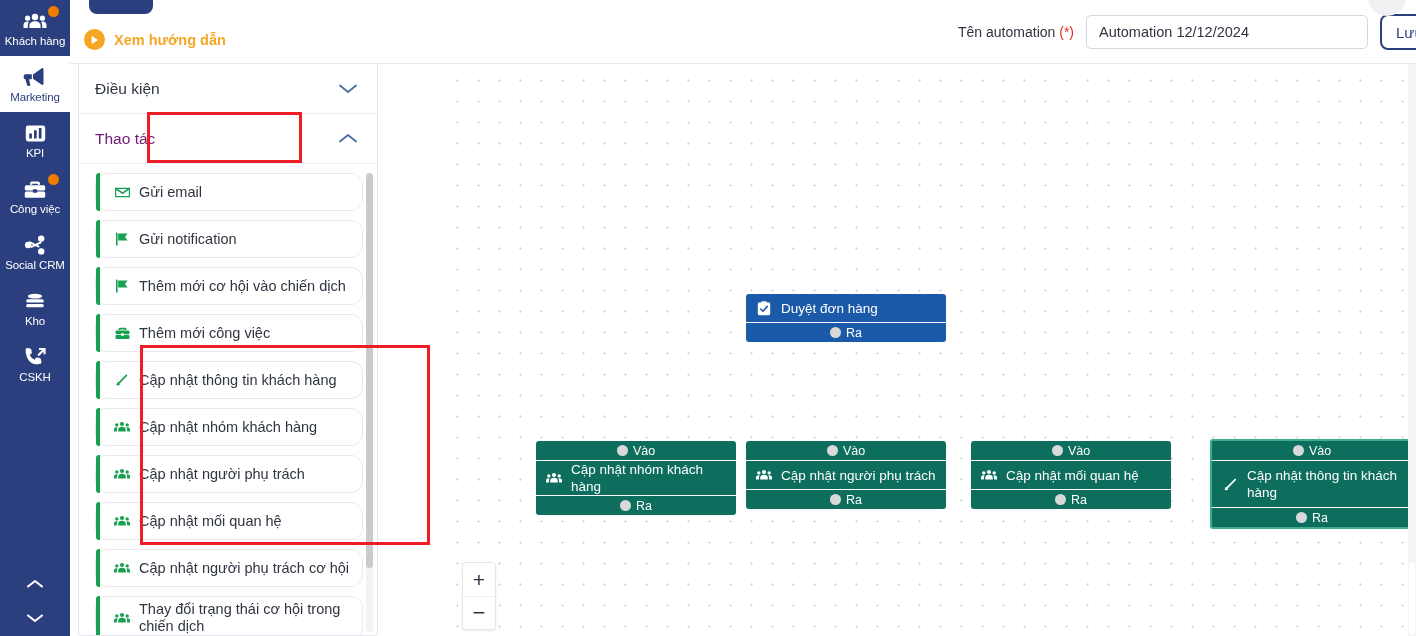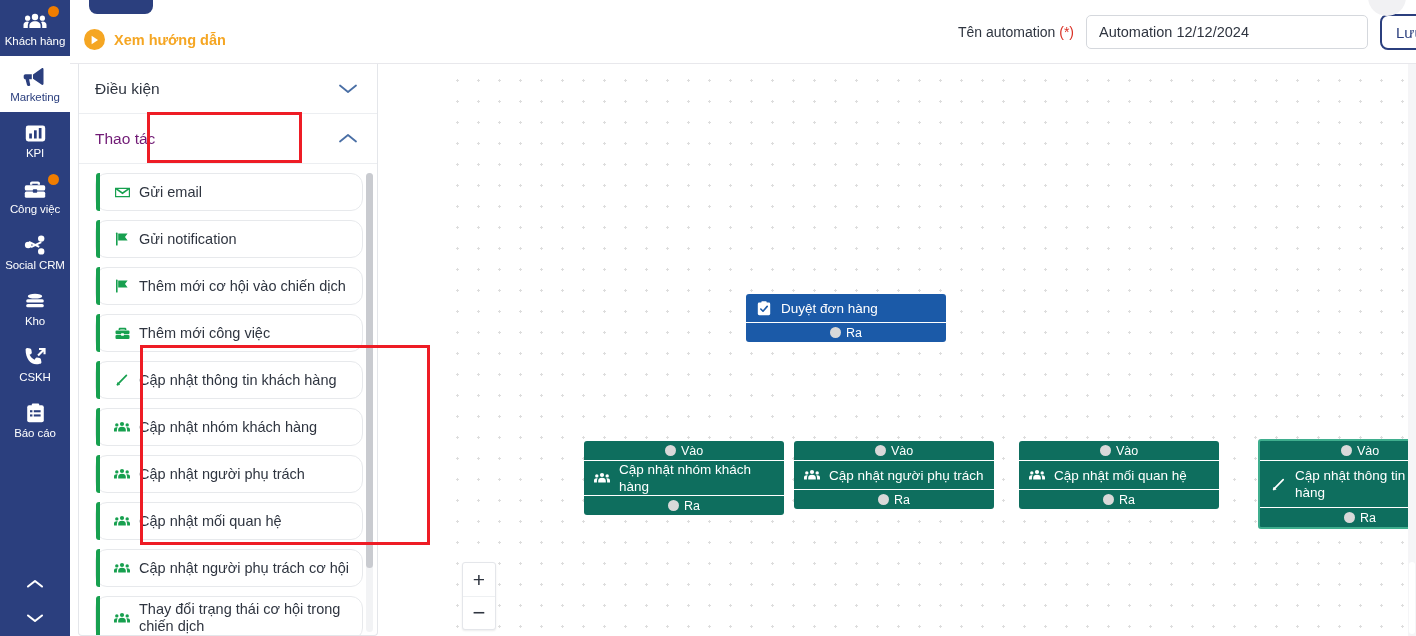--- a/index.html
+++ b/index.html
@@ -203,21 +203,21 @@
   }
   .node {
     position: absolute;
     border-radius: 3px;
     color: #ffffff;
     font-size: 13.5px;
     user-select: none;
     cursor: move;
   }
   .node-blue { background: #1b5aa8; }
-  .node-green { background: #0e6e5e; margin-left: 48px; }
+  .node-green { background: #0e6e5e; }
   .node.selected { border: 2px solid #3fae8e; }
 
   .port {
     height: 20px; display: flex; align-items: center; justify-content: center;
     gap: 5px; font-size: 12.5px; color: #ffffff;
   }
   .port.in  { border-bottom: 1px solid #ffffff; }
   .port.out { border-top: 1px solid #ffffff; }
   .port-dot {
     width: 11px; height: 11px; border-radius: 50%;
@@ -340,33 +340,20 @@
     <div class="side-item">
       <span class="side-icon">
         <svg width="23" height="20" viewBox="0 0 23 20" fill="currentColor">
           <path d="M1.6 2.6c0-1 .9-1.8 1.9-1.6l2.6.5c.7.1 1.2.7 1.3 1.4l.4 2.5c.1.6-.2 1.2-.7 1.5l-1.5.9c1 2.2 2.8 4 5 5l.9-1.5c.3-.5.9-.8 1.5-.7l2.5.4c.7.1 1.3.6 1.4 1.3l.5 2.6c.2 1-.6 1.9-1.6 1.9C7.9 19.3 1.6 13 1.6 2.6z"></path>
           <path d="M15 1h6.6v6.3h-2.1V4.6l-4.7 4.7-1.5-1.5 4.7-4.7H15V1z"></path>
         </svg>
       </span>
       <span class="side-label">CSKH</span>
     </div>
 
-    <div class="side-item">
-      <span class="side-icon">
-        <svg width="19" height="20" viewBox="0 0 19 20" fill="currentColor">
-          <rect x="1.2" y="2.2" width="16.6" height="17" rx="2"></rect>
-          <rect x="5.8" y="0.4" width="7.4" height="3.2" rx="1.1"></rect>
-          <rect x="4" y="7.2" width="2.4" height="2.1" fill="#2b3f7e"></rect>
-          <rect x="7.8" y="7.2" width="6.8" height="2.1" fill="#2b3f7e"></rect>
-          <rect x="4" y="11.4" width="2.4" height="2.1" fill="#2b3f7e"></rect>
-          <rect x="7.8" y="11.4" width="6.8" height="2.1" fill="#2b3f7e"></rect>
-        </svg>
-      </span>
-      <span class="side-label">Báo cáo</span>
-    </div>
 
     <div class="side-spacer"></div>
 
     <div class="side-arrow">
       <span>
         <svg width="20" height="12" viewBox="0 0 20 12" fill="none" stroke="currentColor" stroke-width="2.1" stroke-linecap="round" stroke-linejoin="round">
             <polyline points="3,8.5 10,3 17,8.5"></polyline>
           </svg>
       </span>
     </div>

